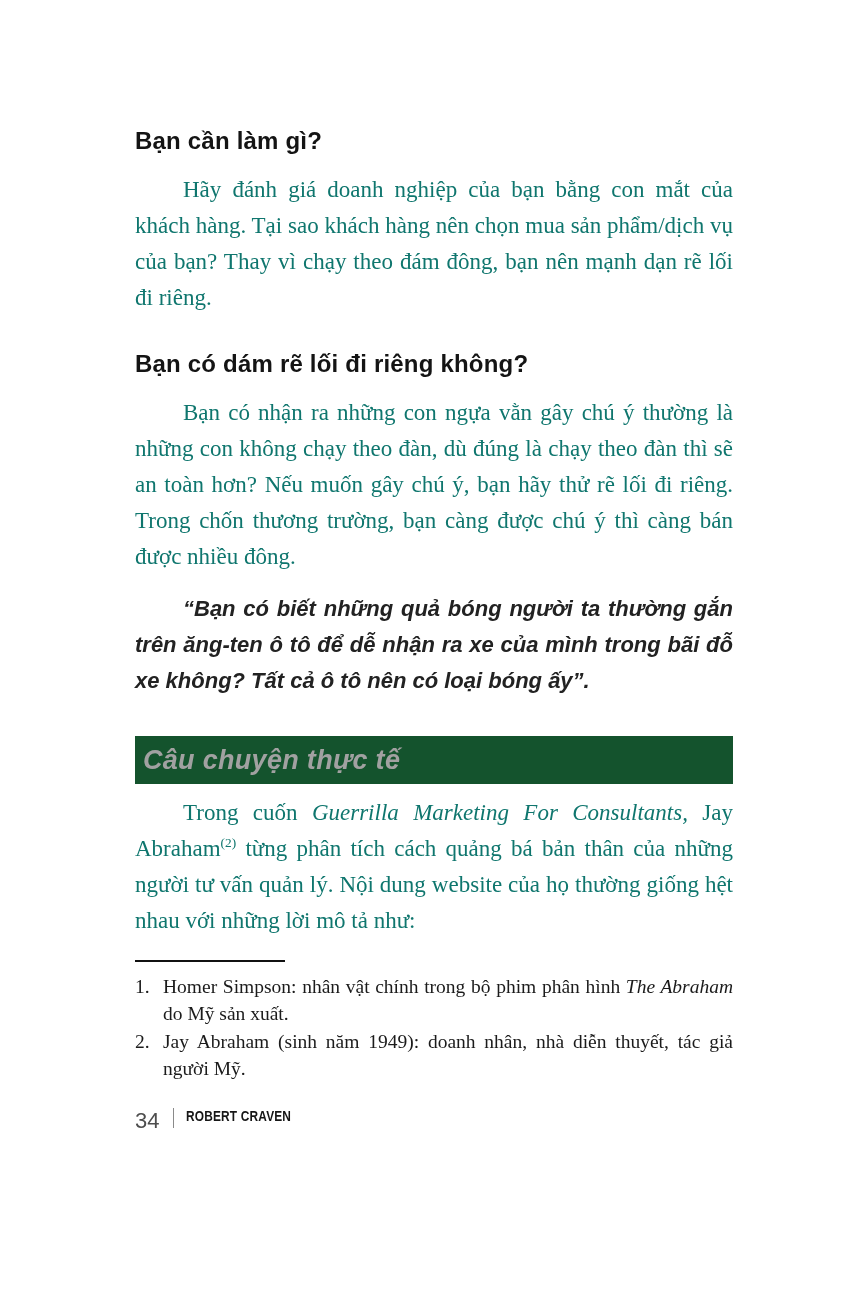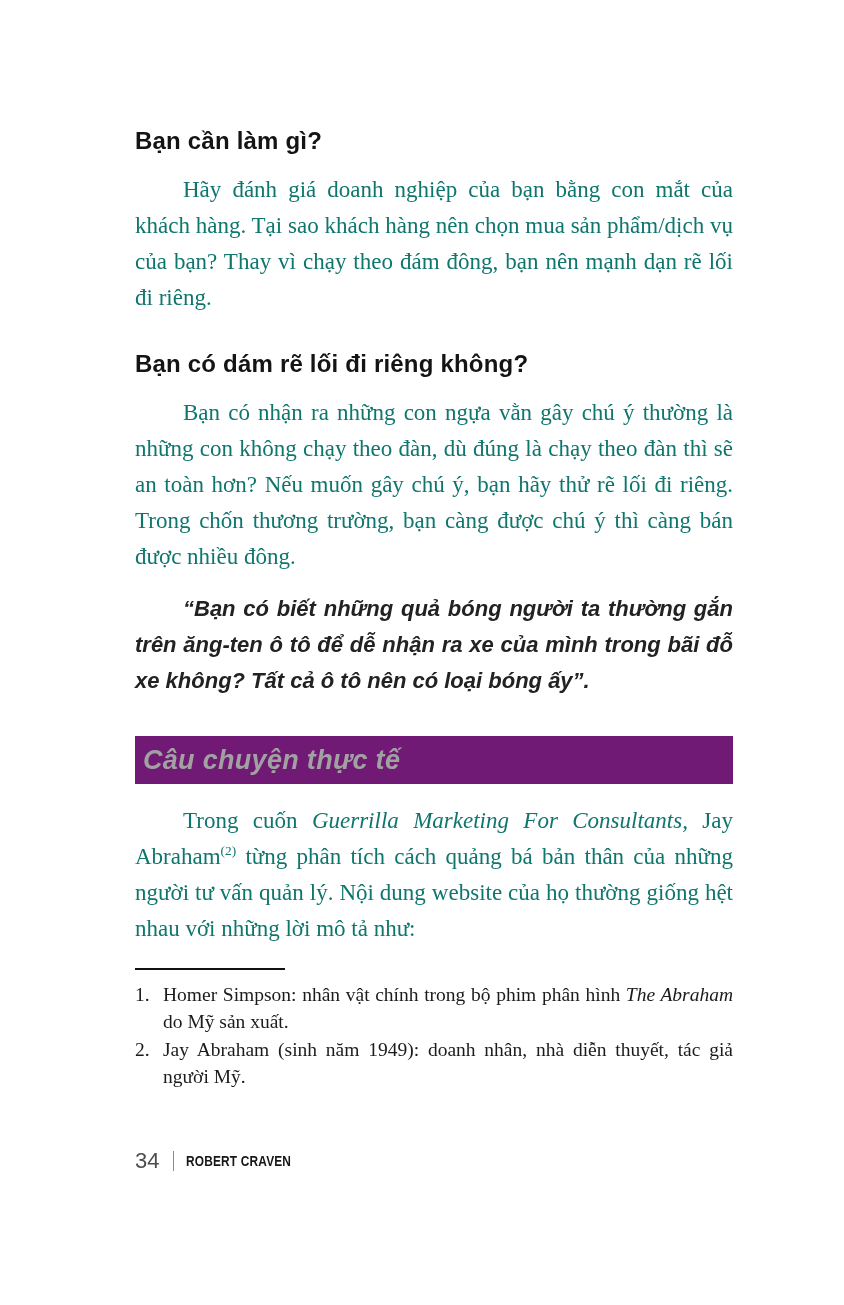--- a/index.html
+++ b/index.html
@@ -53,34 +53,34 @@
     line-height: 36px;
     text-align: justify;
     text-indent: 48px;
     color: #222222;
     margin-top: 16px;
     font-weight: bold;
   }
   .story-banner {
     margin-top: 37px;
     height: 48px;
-    background: #701a75;
+    background: #14532d;
     display: flex;
     align-items: center;
     padding-left: 8px;
   }
   .story-banner .banner-label {
     font-family: "Liberation Sans", sans-serif;
     font-weight: 700;
     font-style: italic;
     font-size: 27px;
     color: #a1a1a1;
     letter-spacing: 0.3px;
   }
-  p.story-para { margin-top: 19px; }
+  p.story-para { margin-top: 11px; }
   .book-title { font-style: italic; }
   .footnotes {
     margin-top: 21px;
   }
   .fn-rule {
     width: 150px;
     height: 2px;
     background: #111111;
     margin-bottom: 11px;
   }
@@ -95,23 +95,22 @@
   .fn-item + .fn-item { margin-top: 1px; }
   .fn-num {
     position: absolute;
     left: 0;
     top: 0;
   }
   .fn-italic { font-style: italic; }
   .page-footer {
     position: absolute;
     left: 135px;
-    top: 1148px;
+    top: 1108px;
     display: flex;
-    align-items: center;
   }
   .page-number {
     font-family: "Liberation Sans", sans-serif;
     font-weight: 300;
     font-size: 22px;
     color: #4d4d4d;
   }
   .footer-divider {
     width: 1px;
     height: 20px;

